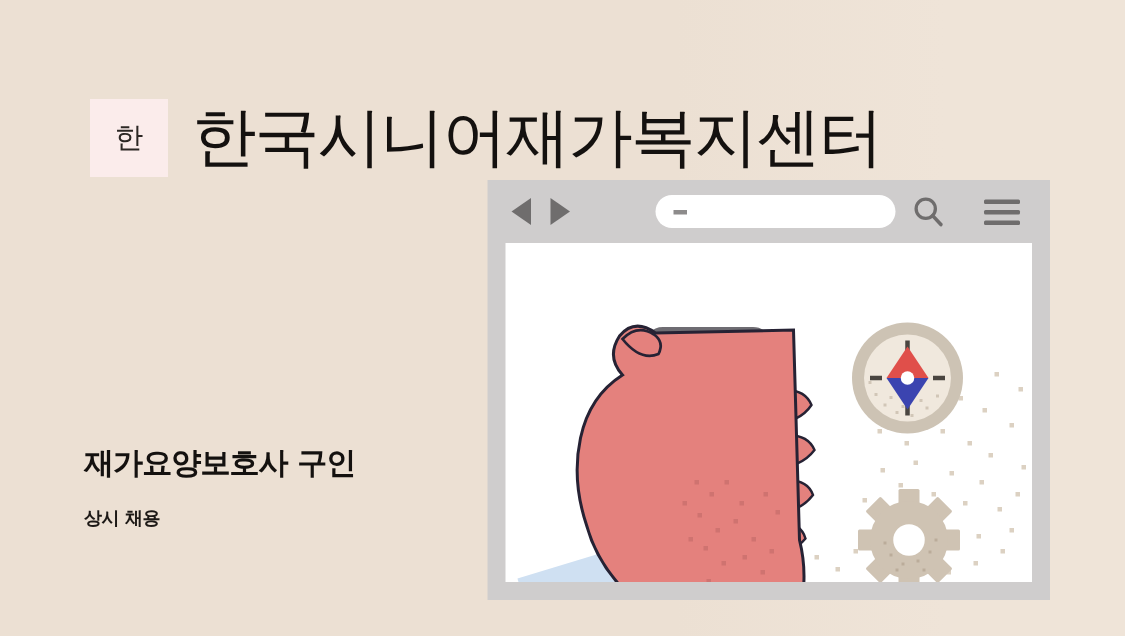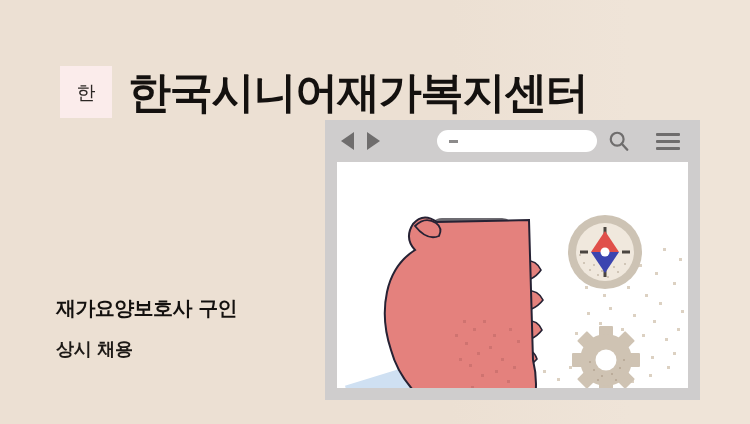--- a/index.html
+++ b/index.html
@@ -50,21 +50,21 @@
     align-items: center;
     justify-content: center;
     font-size: 19px;
     font-weight: 400;
     color: #2c2724;
     line-height: 1;
     flex: none;
   }
   .brand-title {
     font-size: 43px;
-    font-weight: 700;
+    font-weight: 400;
     letter-spacing: -1.2px;
     color: #14110f;
     line-height: 1;
     white-space: nowrap;
   }
 
   
   .copy-block {
     position: absolute;
     left: 56px;
@@ -74,21 +74,21 @@
   .copy-head {
     font-size: 20px;
     font-weight: 700;
     letter-spacing: -0.6px;
     color: #14110f;
     line-height: 1.2;
     white-space: nowrap;
   }
   .copy-sub {
     margin-top: 17px;
-    font-size: 18px;
+    font-size: 12px;
     font-weight: 700;
     letter-spacing: -0.3px;
     color: #1d1916;
     white-space: nowrap;
   }
 
   
   .browser {
     position: absolute;
     left: 325px;

